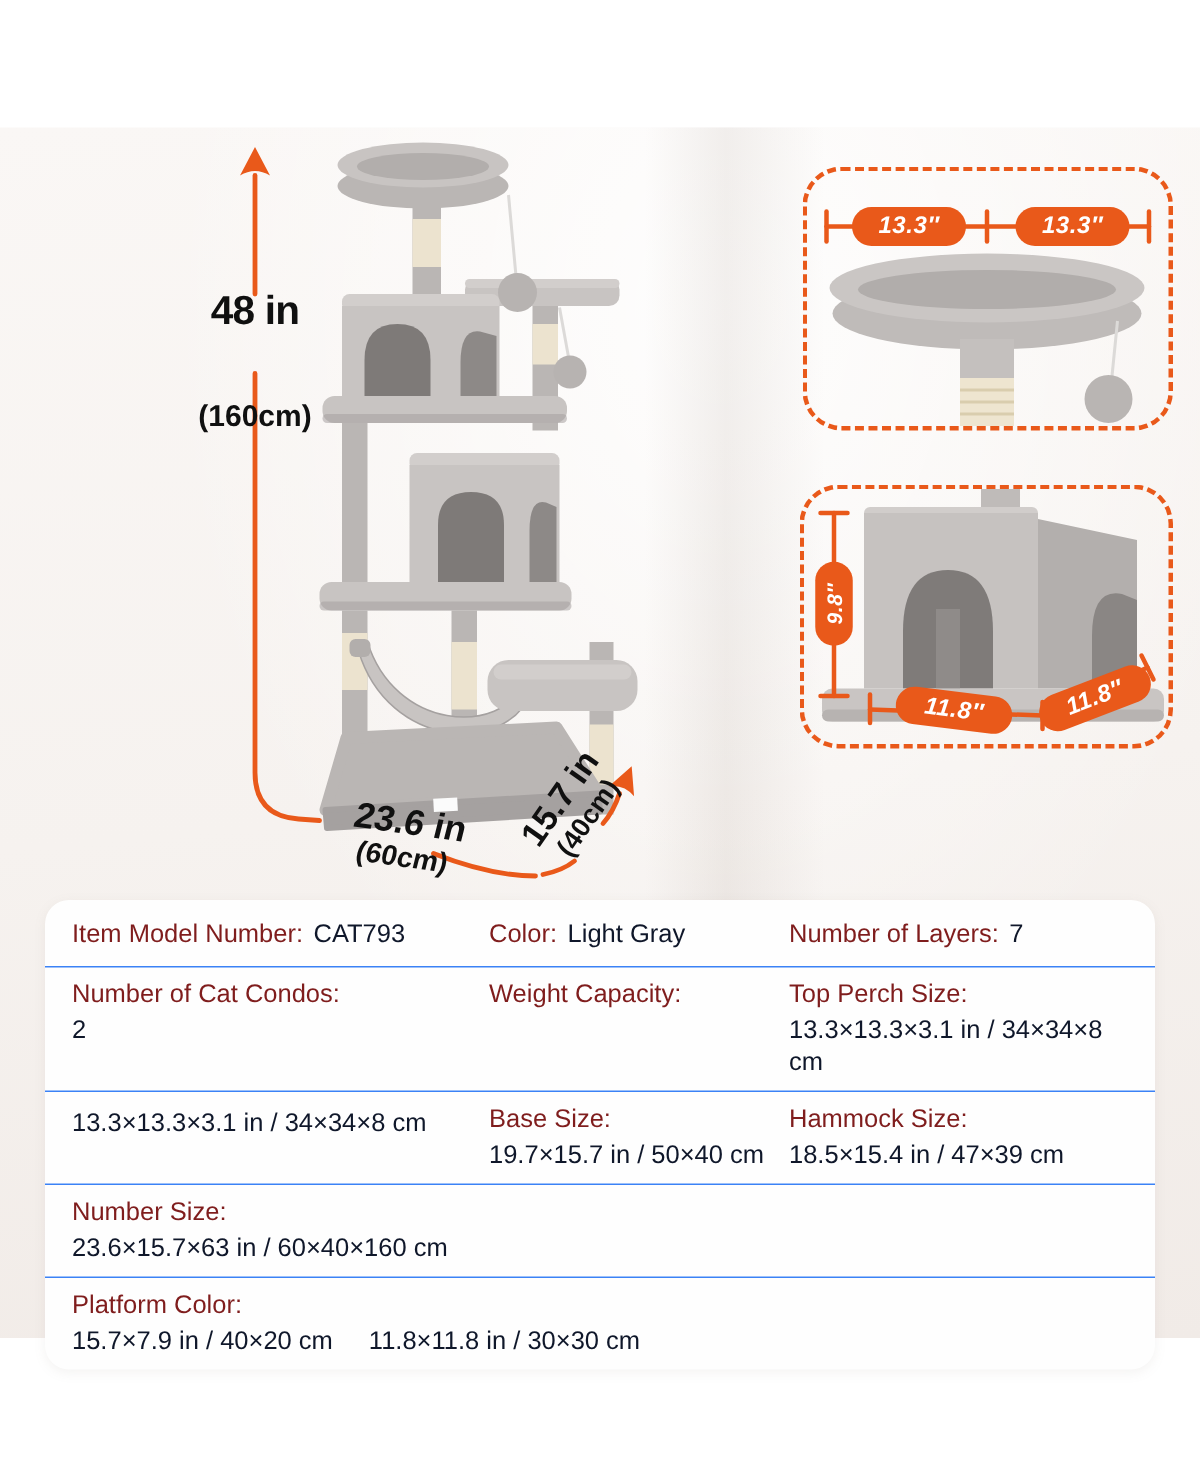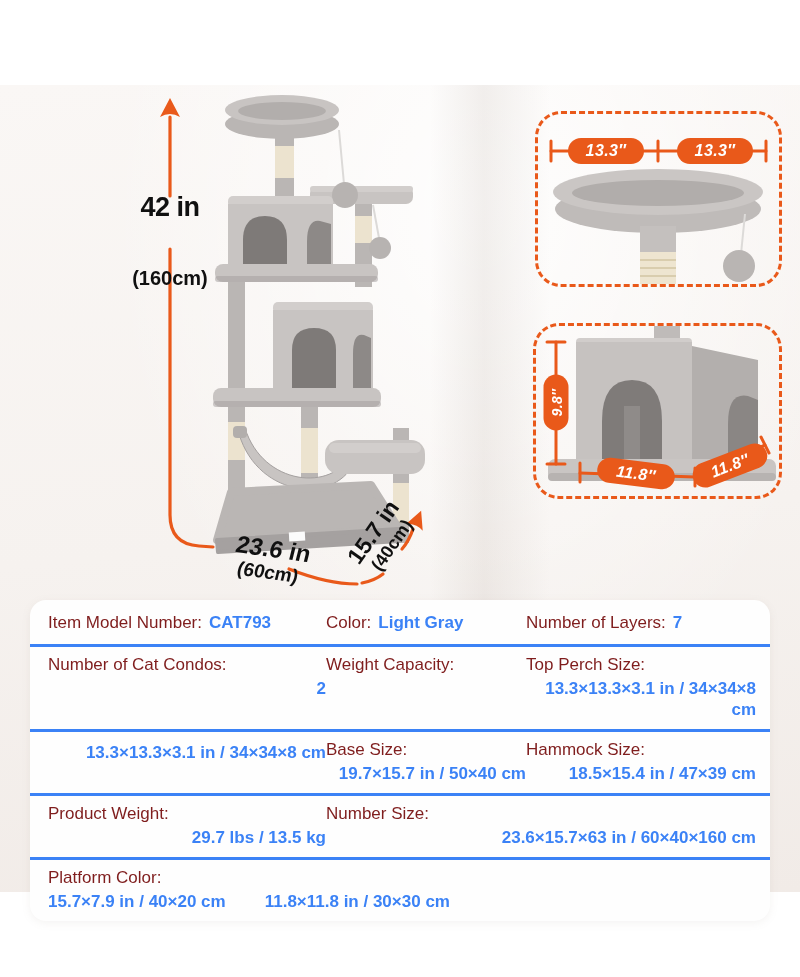--- a/index.html
+++ b/index.html
@@ -48,31 +48,31 @@
   
   .tree{position:absolute;left:203px;top:88px;width:235px;height:470px;}
   
   .spec-card{
     position:absolute;left:30px;top:600px;width:740px;box-sizing:border-box;
     background:#fefefe;border-radius:16px;
     box-shadow:0 2px 8px rgba(150,140,130,.10);
   }
   .row{
     display:grid;grid-template-columns:278px 200px 1fr;
-    border-top:3px solid #3b82f6;
+    border-top:1px solid #3b82f6;
     padding:7px 14px 9px 18px;
   }
   .row.first{border-top:none;height:44px;align-items:center;padding-top:0;padding-bottom:0;}
   .row.r4{grid-template-columns:278px 1fr;}
   .row.r5{display:block;}
   .lbl{font-size:17px;color:#7f1d1d;line-height:21px;}
-  .val{font-size:17px;font-weight:bold;color:#3b82f6;line-height:21px;margin-top:3px;text-align:right;}
+  .val{font-size:17px;font-weight:normal;color:#0f172a;line-height:21px;margin-top:3px;}
   .inline-cell{display:flex;gap:7px;align-items:baseline;}
   .inline-cell .val{margin-top:0;}
-  .vals{display:flex;gap:39px;}
+  .vals{display:flex;gap:24px;}
 </style>
 </head>
 <body>
 
 <div class="photo-bg"></div>
 <div class="wall-shade"></div>
 
 <div class="tree">
   <svg width="235" height="470" viewBox="0 0 235 470">
 
@@ -138,21 +138,21 @@
     <path d="M170,249 V515 Q170,544 199,546 L213,547"></path>
     <path d="M289,569 C317,580 338,584 357,584"></path>
     <path d="M362,583 C372,581 378,578 383,574"></path>
     <path d="M402,549 Q409,541 413,529"></path>
   </g>
   <path d="M170,98 L160,117 Q170,111 180,117 Z" fill="#e9591a"></path>
   <path d="M0,-11 L-9,7 Q0,2 9,7 Z" fill="#e9591a" transform="translate(417,521) rotate(22)"></path>
 </svg>
 
 <div class="h-label">
-  <div class="big">42 in</div>
+  <div class="big">48 in</div>
   <div class="small">(160cm)</div>
 </div>
 <div class="d-label">
   <div class="big">23.6 in</div>
   <div class="small">(60cm)</div>
 </div>
 <div class="w-label">
   <div class="big">15.7 in</div>
   <div class="small">(40cm)</div>
 </div>
@@ -250,24 +250,20 @@
       <div class="val">19.7×15.7 in / 50×40 cm</div>
     </div>
     <div class="cell">
       <div class="lbl">Hammock Size:</div>
       <div class="val">18.5×15.4 in / 47×39 cm</div>
     </div>
   </div>
 
   <div class="row r4">
     <div class="cell">
-      <div class="lbl">Product Weight:</div>
-      <div class="val">29.7 lbs / 13.5 kg</div>
-    </div>
-    <div class="cell">
       <div class="lbl">Number Size:</div>
       <div class="val">23.6×15.7×63 in / 60×40×160 cm</div>
     </div>
   </div>
 
   <div class="row r5">
     <div class="lbl">Platform Color:</div>
     <div class="vals">
       <span class="val">15.7×7.9 in / 40×20 cm</span>
       <span class="val">11.8×11.8 in / 30×30 cm</span>

